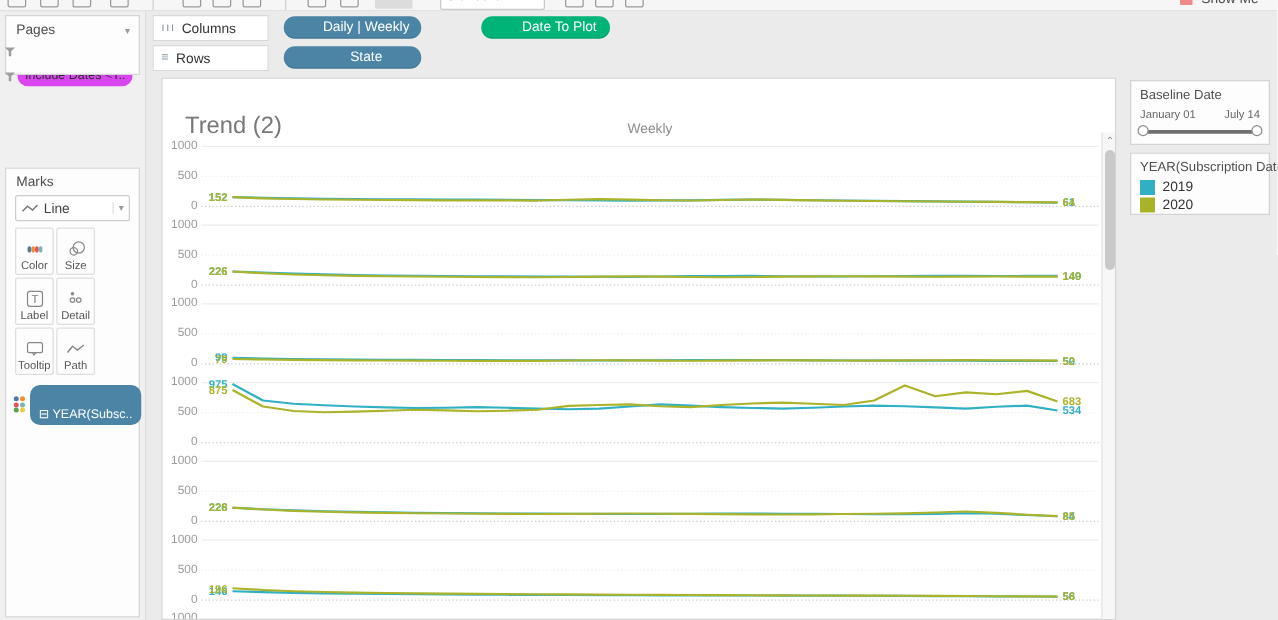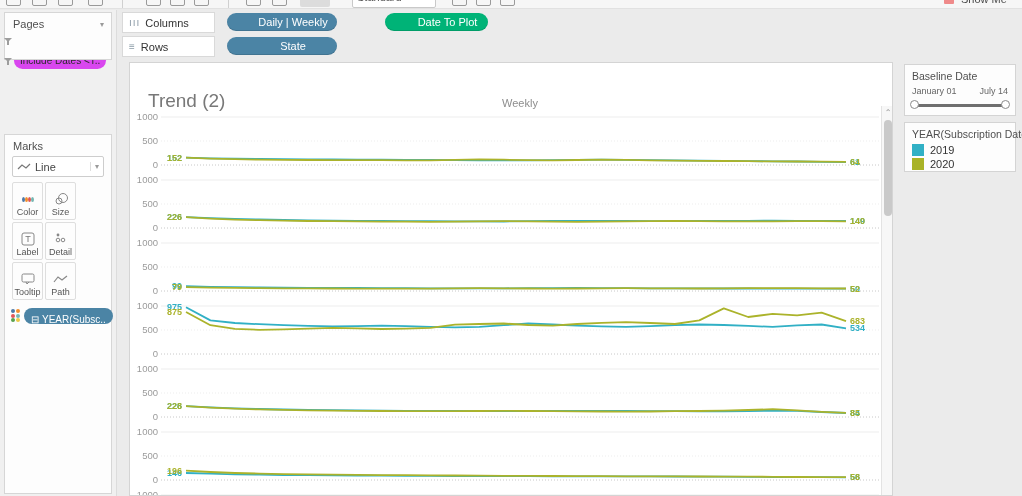--- a/index.html
+++ b/index.html
@@ -35,21 +35,21 @@
   .mark-type .caret { margin-left:auto; border-left:1px solid #ddd; padding-left:4px; }
   .marks-grid { display:flex; flex-wrap:wrap; margin:4px 5px 0 6px; }
   .mark-btn { width:31px; height:38px; border:1px solid #dedede; background:#fdfdfd; margin:1px; display:flex; flex-direction:column; align-items:center; justify-content:flex-end; padding-bottom:2px; border-radius:2px; }
   .mark-btn .ic { height:16px; display:flex; align-items:center; justify-content:center; }
   .mark-btn .lb { font-size:9px; color:#555; }
   .dots4 { width:12px; height:12px; display:grid; grid-template-columns:6px 6px; }
   .dots4 i { width:5px; height:5px; border-radius:50%; }
   .enc-row { display:flex; align-items:center; margin:7px 0 0 6px; }
   .dots6 { width:11px; height:14px; display:grid; grid-template-columns:5px 5px; margin-right:3px; }
   .dots6 i { width:4px; height:4px; border-radius:50%; }
-  .blue-pill-sm { background:#4b84a5; color:#fff; font-size:10px; border-radius:8px; height:16px; line-height:16px; padding:4px 7px; white-space:nowrap; }
+  .blue-pill-sm { background:#4b84a5; color:#fff; font-size:10px; border-radius:8px; height:16px; line-height:16px; padding:16px 7px; white-space:nowrap; }
 
   
   .shelf-label { position:absolute; width:93px; height:21px; background:#fff; border:1px solid #d9d9d9; font-size:11px; color:#333; display:flex; align-items:center; padding-left:6px; }
   .shelf-ic { color:#8a9aa6; margin-right:5px; font-size:10px; letter-spacing:1px; }
   .pill { position:absolute; height:18px; line-height:18px; border-radius:9px; color:#fff; font-size:11px; text-align:center; white-space:nowrap; box-shadow:inset 0 -1px 0 rgba(0,0,0,.12);padding-left:22px; }
   .pill-blue { background:#4b84a5; }
   .pill-green { background:#00b377;margin-left:44px; }
 
   
   .sheet { position:absolute; left:129px; top:62px; width:764px; height:434px; background:#fff; border:1px solid #d4d4d4; overflow:hidden; }

